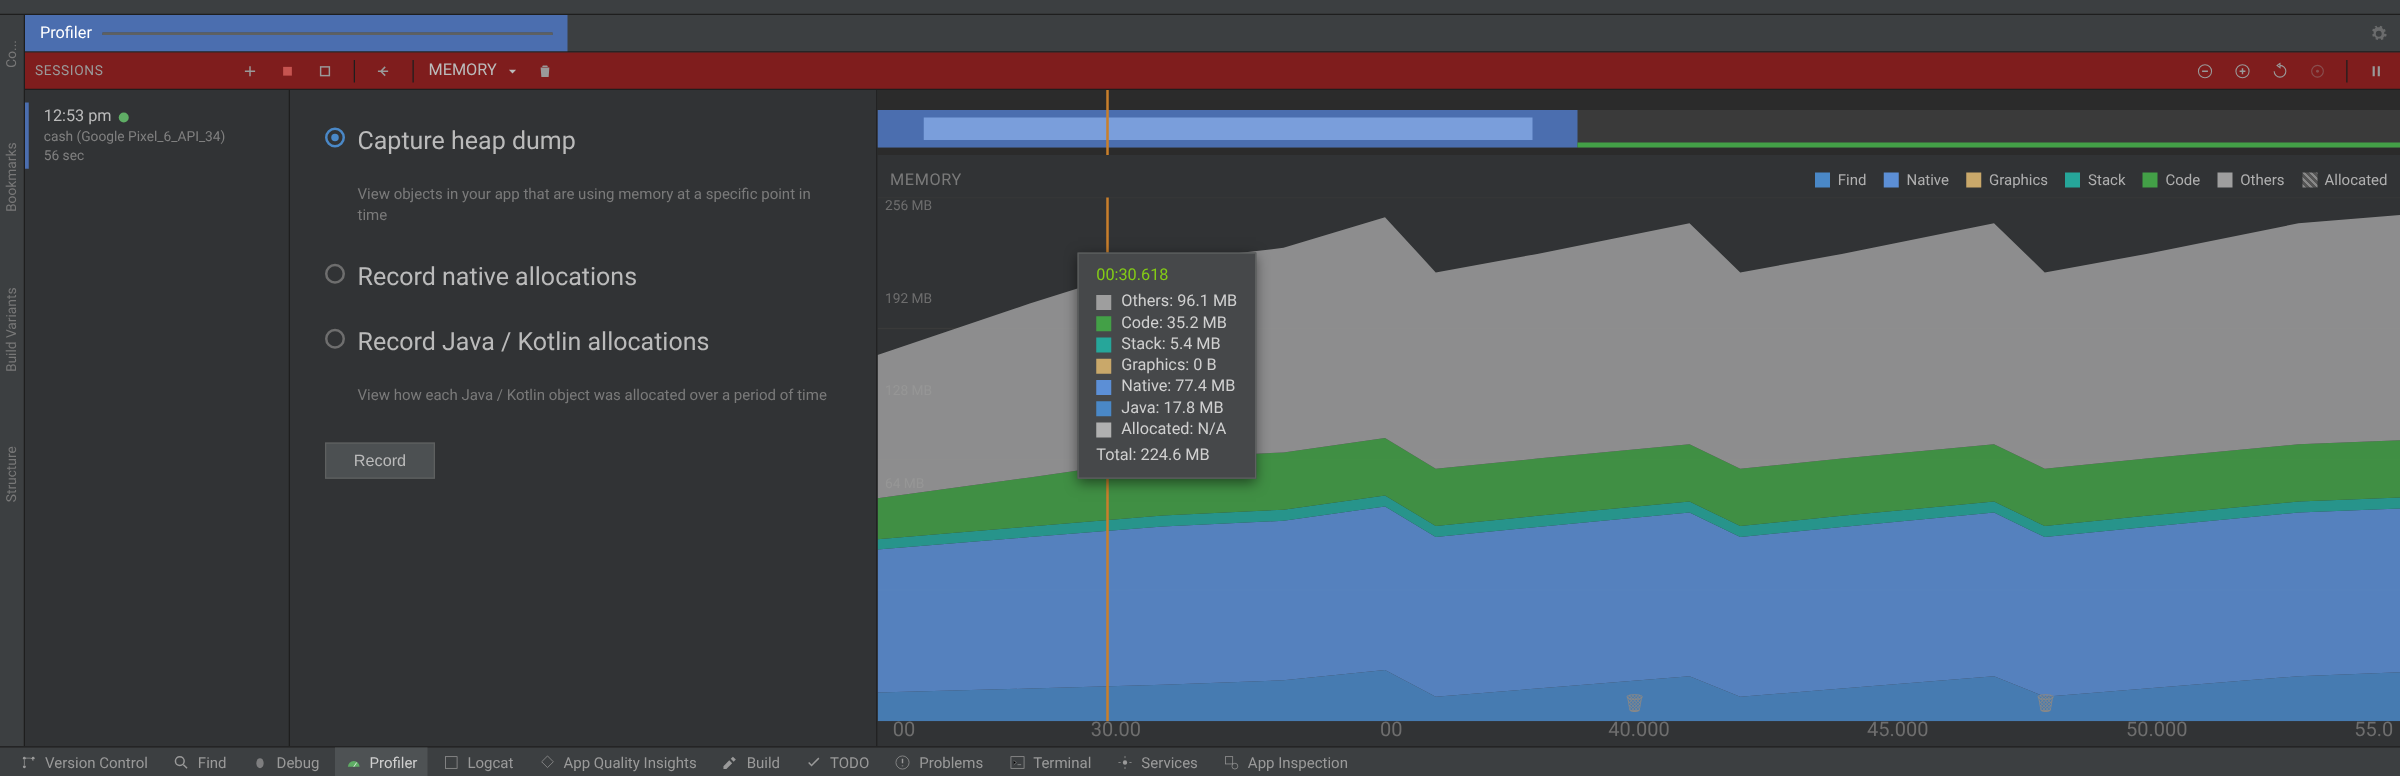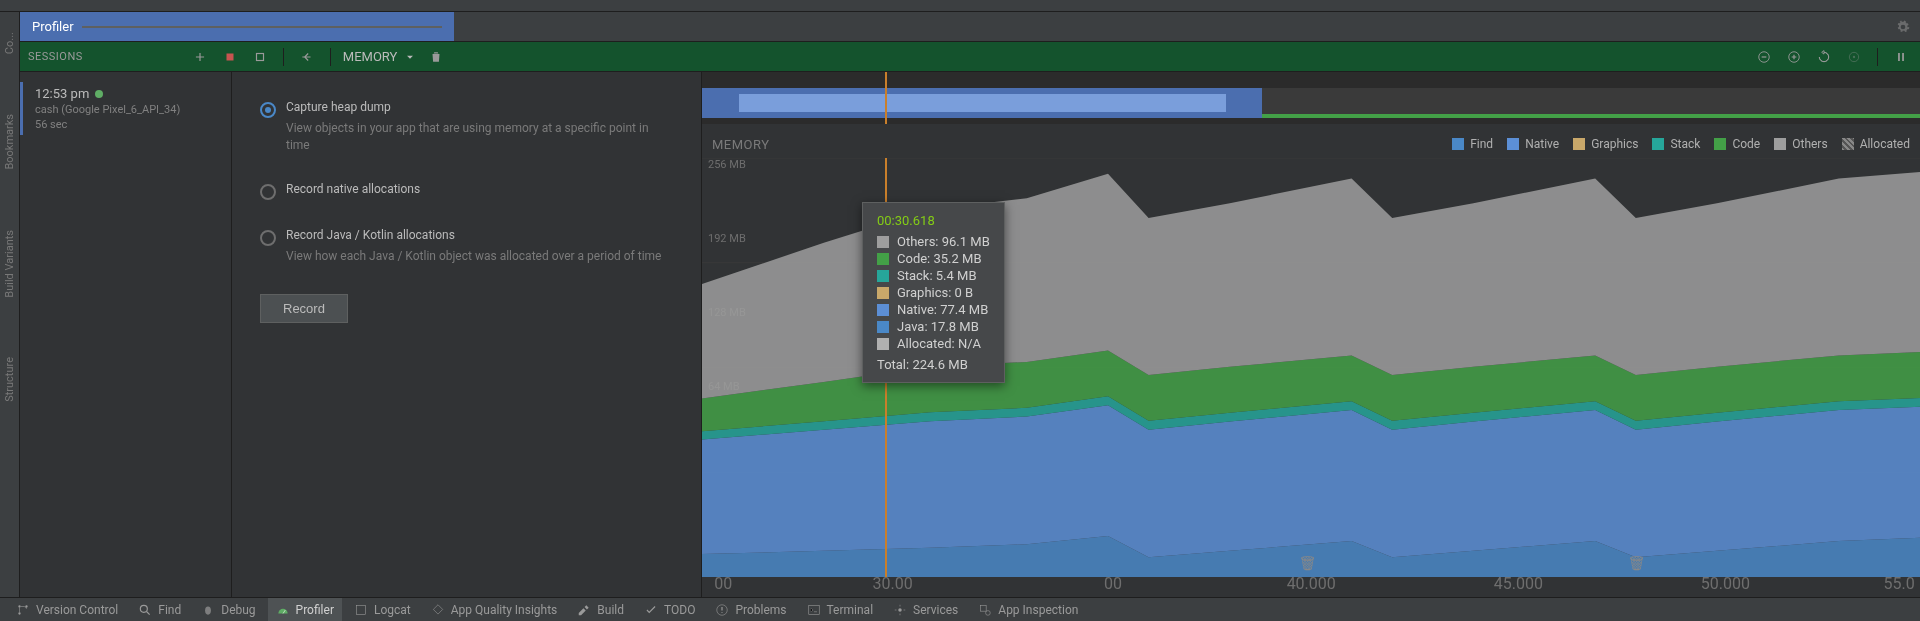--- a/index.html
+++ b/index.html
@@ -44,21 +44,21 @@
     border: 1px solid #5e6060;
   }
   .tab-bar .gear {
     margin-left: auto; display: flex; align-items: center; padding: 0 10px;
     color: #888; cursor: pointer;
   }
 
   
   .profiler-toolbar {
     position: absolute; left: 20px; right: 0; top: 42px; height: 30px;
-    background: #14532d; border-bottom: 1px solid #1e1e1e;
+    background: #7f1d1d; border-bottom: 1px solid #1e1e1e;
     display: flex; align-items: center; padding: 0 8px; gap: 8px;
   }
   .profiler-toolbar .label {
     font-size: 11px; color: #9a9a9a; letter-spacing: 0.5px;
   }
   .profiler-toolbar .spacer { flex: 1; }
   .profiler-toolbar .ico-btn {
     width: 22px; height: 22px; display: flex; align-items: center; justify-content: center;
     color: #9a9a9a; cursor: pointer;
   }
@@ -90,22 +90,22 @@
   .radio-group { display: flex; flex-direction: column; gap: 28px; }
   .radio-row { display: flex; gap: 10px; }
   .radio-row .radio {
     width: 16px; height: 16px; border-radius: 50%; border: 2px solid #6e6e6e;
     flex: none; margin-top: 2px; position: relative; cursor: pointer;
   }
   .radio-row .radio.checked { border-color: #4a88c7; }
   .radio-row .radio.checked::after {
     content: ""; position: absolute; inset: 3px; border-radius: 50%; background: #4a88c7;
   }
-  .radio-row .texts .title { color: #bbbbbb; font-size: 12px; }
-  .radio-row .texts .desc { color: #7a7a7a; font-size: 12px; margin-top: 6px; line-height: 1.4; max-width: 380px; }
+  .radio-row .texts .title { color: #bbbbbb; font-size: 20px; }
+  .radio-row .texts .desc { color: #7a7a7a; font-size: 12px; margin-top: 23px; line-height: 1.4; max-width: 380px; }
   .record-btn {
     margin-top: 30px; padding: 6px 22px; background: #4c5052; color: #bbb;
     border: 1px solid #5e6060; cursor: pointer; font-size: 13px;
   }
 
   
   .chart-area {
     flex: 1; position: relative; background: #313335; overflow: hidden;
   }
   .timeline {

